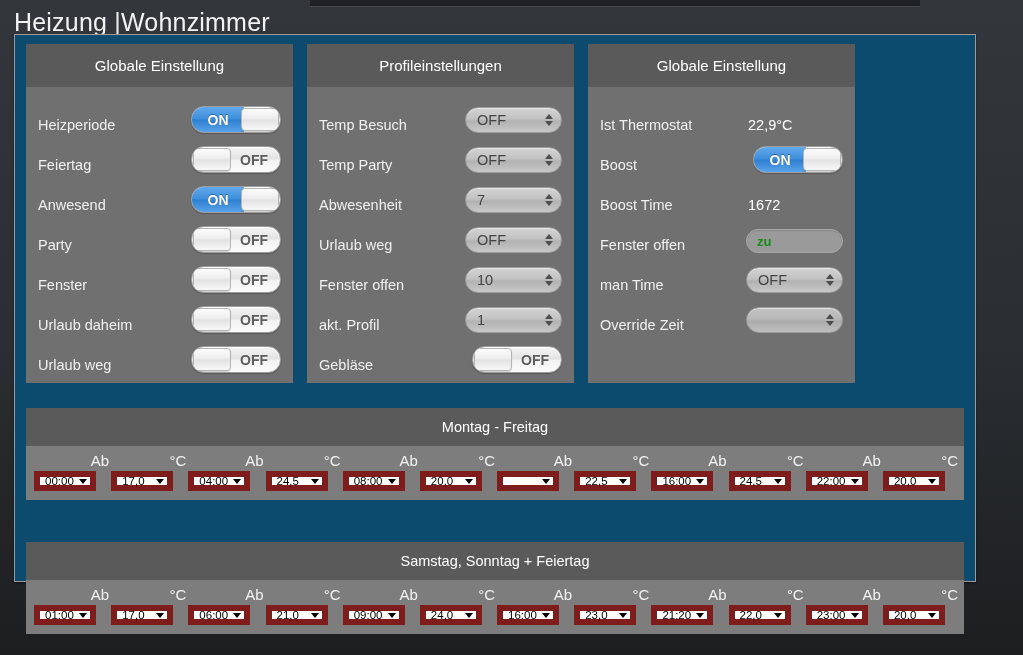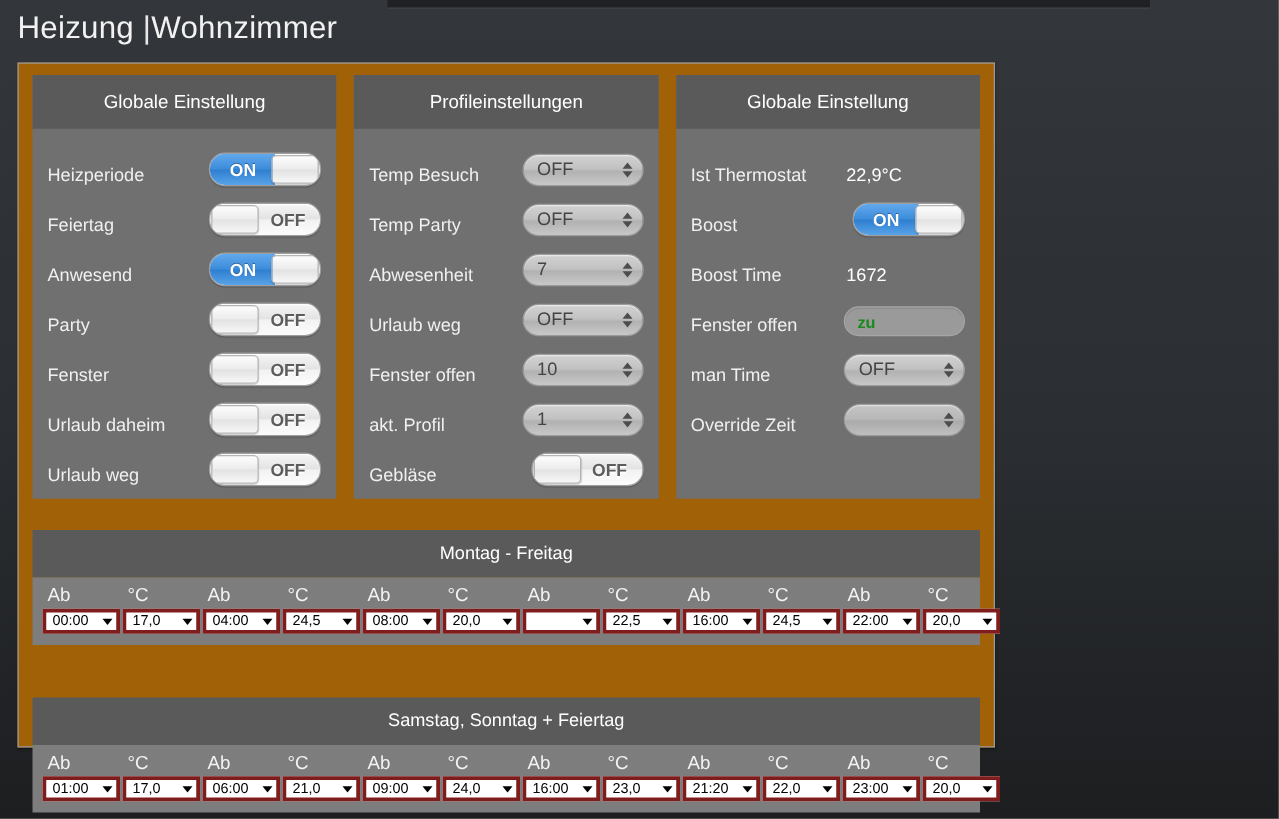--- a/index.html
+++ b/index.html
@@ -22,23 +22,23 @@
 
   .page-title {
     position: absolute; left: 14px; top: 8px;
     font-size: 25px; color: #f2f2f2; font-weight: normal;
     letter-spacing: .2px; white-space: nowrap;
   }
   .page-title .bar { color: #e8e8e8; }
 
   
   .container {
-    position: absolute; left: 14px; top: 50px;
-    width: 782px; height: 548px;
-    background: #a16207;
+    position: absolute; left: 14px; top: 34px;
+    width: 962px; height: 548px;
+    background: #0c4a6e;
     border: 1px solid #9a9a9a;
     box-shadow: 0 1px 2px rgba(0,0,0,.45);
   }
 
   .cols {
     position: absolute; left: 0; top: 0; width: 100%;
     display: flex; gap: 14px; padding: 9px 11px 0 11px;
   }
   .panel {
     background: #707070;
@@ -137,25 +137,25 @@
   
   .sched { margin: 16px 11px; }
   .sched-header {
     background: #5a5a5a; color: #ffffff; text-align: center;
     font-size: 14.5px; padding: 11px 0;
   }
   .sched-body {
     background: #7d7d7d;
     display: flex; padding: 3px 6px 9px 6px;
   }
-  .sched-cell { flex: 1 1 0; padding-left: 2px; }
+  .sched-cell { flex: 1 1 0; padding-left: 2px; text-align: right; }
   .sched-cell .hdr { color: #f2f2f2; font-size: 15px; padding: 3px 0 2px 4px; }
   .nsel {
     width: 62px; height: 20px;
-    background: #ffffff; border: 3px solid #7f1d1d;
+    background: #ffffff; border: 6px solid #7f1d1d;
     font-size: 11.5px; color: #000;
     display: flex; align-items: center; justify-content: space-between;
     padding: 0 3px 0 5px; cursor: pointer;
   }
   .nsel .arw {
     width: 0; height: 0;
     border-left: 4px solid transparent; border-right: 4px solid transparent;
     border-top: 5px solid #000; margin-left: 3px;
   }
   .spacer-8 { height: 10px; }

